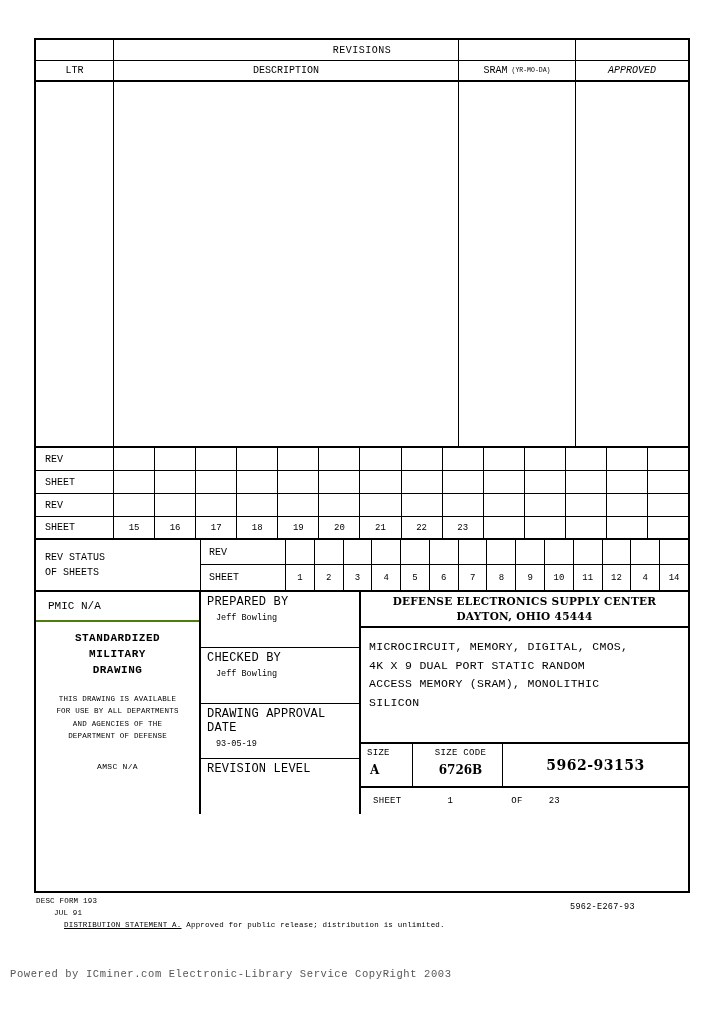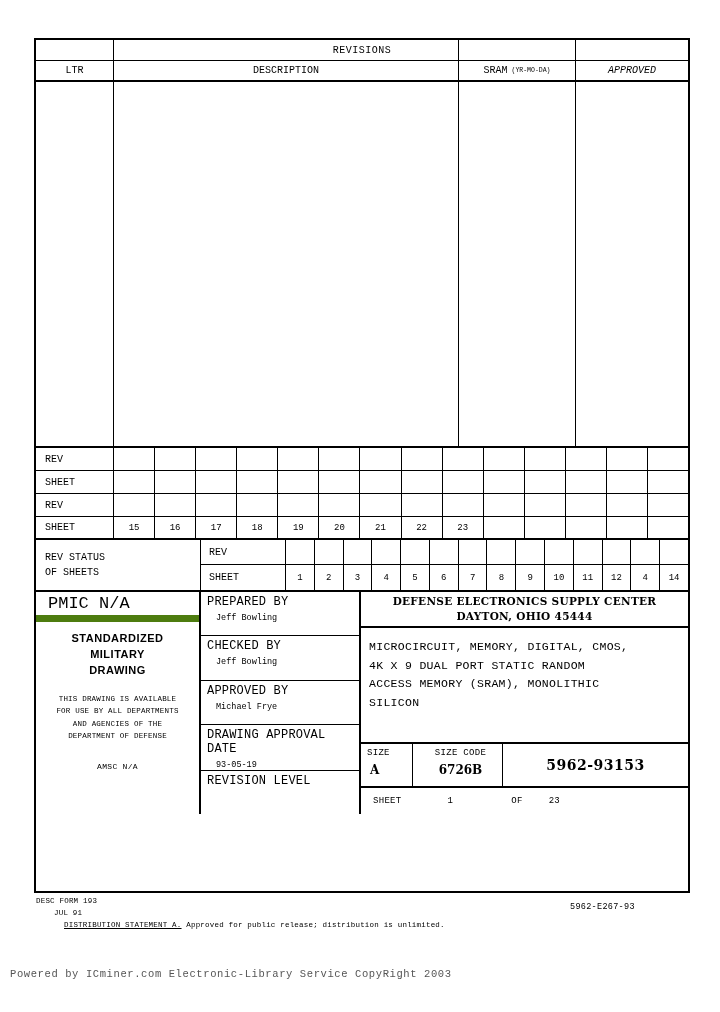--- a/index.html
+++ b/index.html
@@ -159,37 +159,37 @@
   
   #tb-left {
     width: 165px;
     border-right: 2px solid #000;
     box-sizing: border-box;
     display: flex;
     flex-direction: column;
   }
   #pmic {
     height: 30px;
-    border-bottom: 7px solid #4d7c0f;
+    border-bottom: 2px solid #4d7c0f;
     box-sizing: border-box;
     display: flex;
     align-items: center;
     padding-left: 12px;
-    font-size: 17px;
+    font-size: 11px;
   }
   #smd {
     flex: 1;
     display: flex;
     flex-direction: column;
     align-items: center;
     padding-top: 9px;
     box-sizing: border-box;
   }
   .smd-title {
-    font-family: Liberation Sans, sans-serif;
+    font-family: Liberation Mono, monospace;
     font-weight: bold;
     font-size: 11px;
     line-height: 1.45;
     text-align: center;
     letter-spacing: 0.5px;
   }
   .smd-avail {
     margin-top: 14px;
     font-size: 7.5px;
     line-height: 1.65;
@@ -517,24 +517,20 @@
       <div id="tb-mid">
         <div class="appr-cell">
           <div class="appr-label">PREPARED BY</div>
           <div class="appr-value">Jeff Bowling</div>
         </div>
         <div class="appr-cell">
           <div class="appr-label">CHECKED BY</div>
           <div class="appr-value">Jeff Bowling</div>
         </div>
         <div class="appr-cell">
-          <div class="appr-label">APPROVED BY</div>
-          <div class="appr-value">Michael Frye</div>
-        </div>
-        <div class="appr-cell">
           <div class="appr-label">DRAWING APPROVAL DATE</div>
           <div class="appr-value">93-05-19</div>
         </div>
         <div class="appr-cell">
           <div class="appr-label">REVISION LEVEL</div>
           <div class="appr-value"></div>
         </div>
       </div>
 
       <div id="tb-right">

